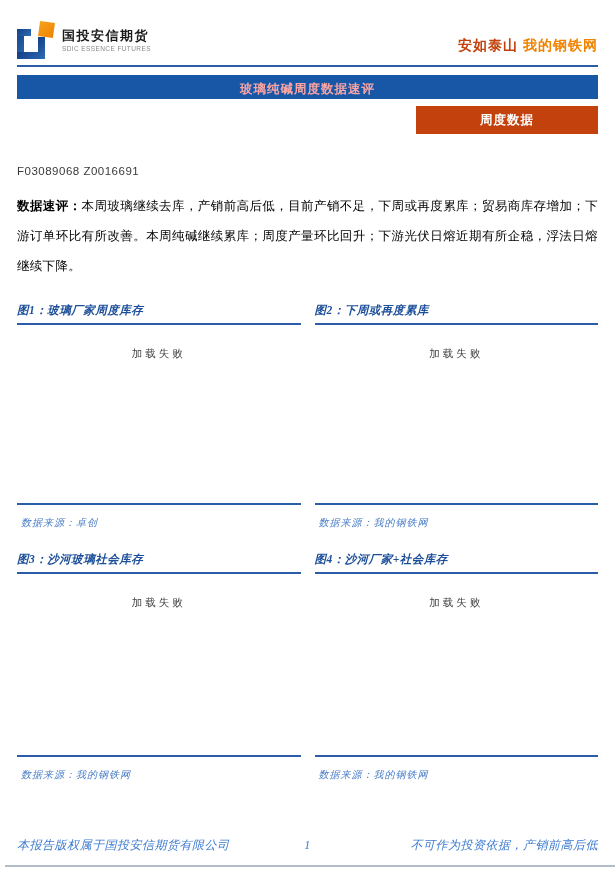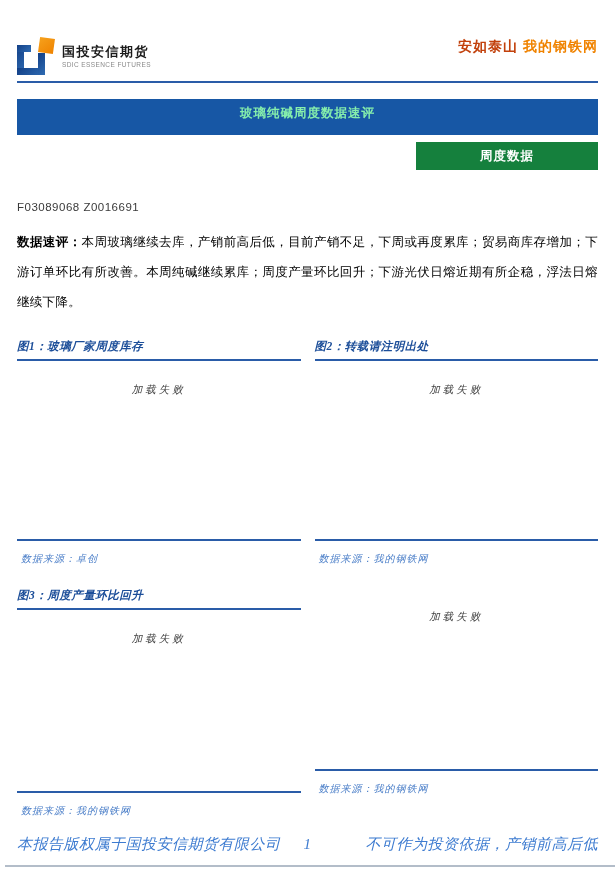--- a/index.html
+++ b/index.html
@@ -8,50 +8,50 @@
     width:615px;height:870px;
     background:#ffffff;
     font-family:"Liberation Sans",sans-serif;
     overflow:hidden;
     box-sizing:border-box;
   }
   .content{padding:0 17px;}
 
   
   .header{
-    display:flex;justify-content:space-between;align-items:flex-start;
+    display:flex;justify-content:space-between;align-items:flex-end;
     padding:22px 0 6px 0;
     border-bottom:2px solid #2A5CA8;
-    margin:16px 17px;
+    margin:0 17px;
   }
   .brand{display:flex;align-items:center;gap:7px;}
   .mark{position:relative;width:38px;height:37px;flex:0 0 auto;}
   .mark div{position:absolute;background:linear-gradient(135deg,#123f86,#2f6cb3);}
   .m-left{left:0;top:7px;width:7px;height:30px;}
   .m-bottom{left:0;bottom:0;width:28px;height:7px;}
   .m-right{left:21px;top:15px;width:7px;height:22px;}
   .m-top{left:0;top:7px;width:14px;height:7px;}
   .m-orange{right:1px;top:0;width:15px;height:15px;background:linear-gradient(135deg,#f6a11c,#ef8300)!important;transform:rotate(8deg);}
   .brand-text{line-height:1.1;}
   .brand-cn{font-size:13px;color:#1b1b1b;letter-spacing:1.5px;font-weight:bold;}
   .brand-en{font-size:6.5px;color:#8a8a8a;letter-spacing:0.4px;margin-top:2px;}
   .slogan{font-size:14px;font-weight:bold;letter-spacing:1px;padding-bottom:4px;}
   .slogan .s-blue{color:#c2410c;}
   .slogan .s-orange{color:#F08300;}
 
   
   .title-bar{
-    margin:8px 17px 0 17px;height:36px;line-height:28px;
-    background:#1757A5;color:#86efac;text-align:center;
+    margin:8px 17px 0 17px;height:24px;line-height:28px;
+    background:#1757A5;color:#fca5a5;text-align:center;
     font-size:12.5px;font-weight:bold;letter-spacing:1px;
   }
   .badge-row{margin:7px 17px 0 17px;text-align:right;}
   .badge{
     display:inline-block;width:182px;height:28px;line-height:28px;
-    background:#15803d;color:#ffffff;text-align:center;
+    background:#c2410c;color:#ffffff;text-align:center;
     font-size:12.5px;font-weight:bold;letter-spacing:1px;
   }
 
   
   .analyst{margin-top:31px;}
   .analyst-name{
     font-family:"Liberation Serif",serif;
     font-size:12.5px;font-weight:bold;font-style:italic;
     color:#222;letter-spacing:1px;
   }
@@ -75,36 +75,36 @@
     color:#1C4E99;letter-spacing:0.5px;
     padding-bottom:5px;border-bottom:2px solid #2A5CA8;
   }
   .fig-body{
     height:178px;
     border-bottom:2px solid #2A5CA8;
     text-align:center;
   }
   .fig-body .placeholder{
     display:inline-block;margin-top:22px;
-    font-family:"Liberation Serif",serif;font-style:italic;
+    font-family:"Liberation Serif",serif;
     font-size:10.5px;color:#444;letter-spacing:3px;
   }
   .fig-body.tall{height:181px;}
   .fig-source{
     margin:11px 0 22px 4px;
     font-family:Liberation Serif, serif;font-style:italic;
     font-size:10px;color:#4A7EC8;letter-spacing:1px;
   }
 
   
   .footer{
     position:absolute;left:17px;right:17px;bottom:16px;
     display:flex;align-items:center;
     font-family:"Liberation Serif",serif;font-style:italic;
-    font-size:15px;color:#3D7BD0;letter-spacing:0.5px;
+    font-size:12px;color:#3D7BD0;letter-spacing:0.5px;
   }
   .footer .f-left{flex:1;text-align:left;}
   .footer .f-center{flex:0 0 auto;text-align:center;}
   .footer .f-right{flex:1;text-align:right;}
   .bottom-rule{
     position:absolute;left:5px;right:0;bottom:3px;height:2px;
     background:#b3bdc9;
   }
 </style>
 </head>
@@ -152,36 +152,37 @@
 
       <div class="fig-block">
         <div class="fig-title">图1：玻璃厂家周度库存</div>
         <div class="fig-body">
           <span class="placeholder">加载失败</span>
         </div>
         <div class="fig-source">数据来源：卓创</div>
       </div>
 
       <div class="fig-block">
-        <div class="fig-title">图2：转载请注明出处</div>
+        <div class="fig-title">图2：下周或再度累库</div>
         <div class="fig-body">
           <span class="placeholder">加载失败</span>
         </div>
         <div class="fig-source">数据来源：我的钢铁网</div>
       </div>
 
       <div class="fig-block">
-        <div class="fig-title">图3：周度产量环比回升</div>
+        <div class="fig-title">图3：沙河玻璃社会库存</div>
         <div class="fig-body tall">
           <span class="placeholder">加载失败</span>
         </div>
         <div class="fig-source">数据来源：我的钢铁网</div>
       </div>
 
       <div class="fig-block">
+        <div class="fig-title">图4：沙河厂家+社会库存</div>
         <div class="fig-body tall">
           <span class="placeholder">加载失败</span>
         </div>
         <div class="fig-source">数据来源：我的钢铁网</div>
       </div>
 
     </div>
   </div>
 
   <div class="footer">

